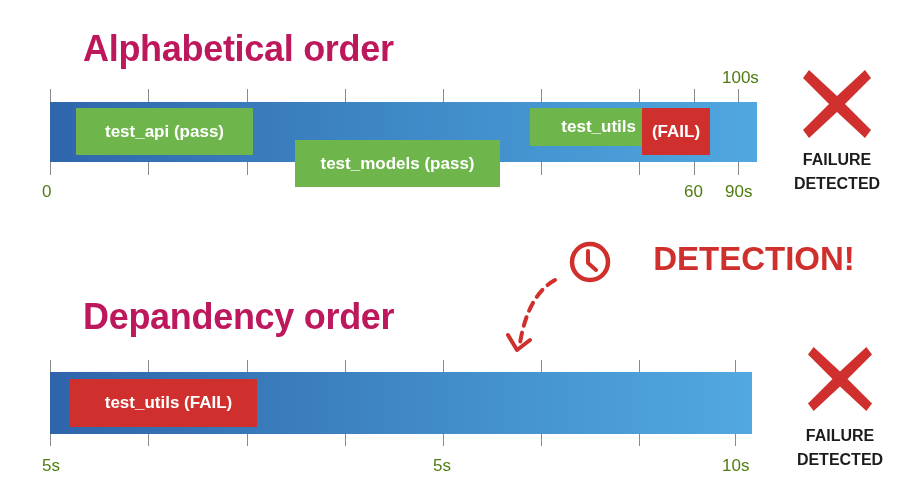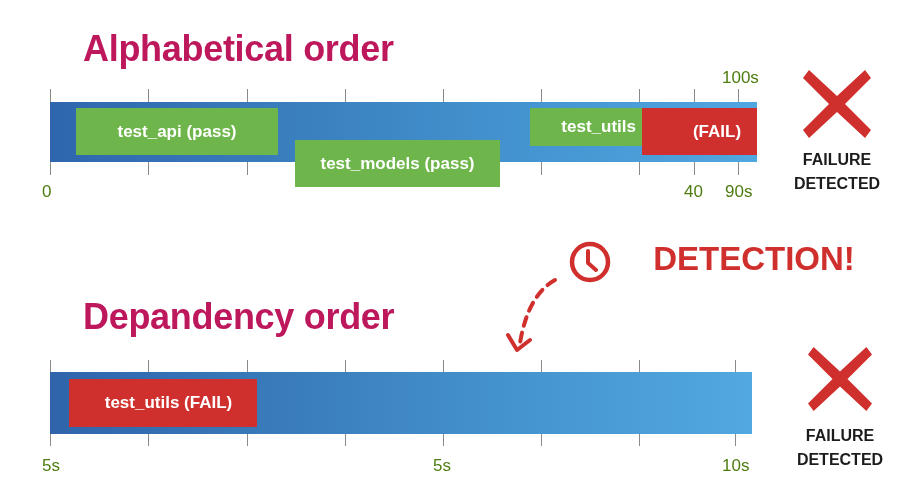--- a/index.html
+++ b/index.html
@@ -35,27 +35,27 @@
   <div class="tick" style="left:247px; top:89px; height:86px;"></div>
   <div class="tick" style="left:345px; top:89px; height:86px;"></div>
   <div class="tick" style="left:443px; top:89px; height:86px;"></div>
   <div class="tick" style="left:541px; top:89px; height:86px;"></div>
   <div class="tick" style="left:639px; top:89px; height:86px;"></div>
   <div class="tick" style="left:694px; top:89px; height:86px;"></div>
   <div class="tick" style="left:738px; top:89px; height:86px;"></div>
 
   <div class="bar bar-top"></div>
 
-  <div class="block green" style="left:76px; top:108px; width:202px; height:47px;">test_api (pass)</div>
+  <div class="block green" style="left:76px; top:108px; width:177px; height:47px;">test_api (pass)</div>
   <div class="block green" style="left:295px; top:108px; width:205px; height:47px;margin-top:32px;">test_models (pass)</div>
   <div class="block green" style="left:530px; top:108px; width:112px; height:38px; justify-content:flex-end; padding-right:6px; box-sizing:border-box;">test_utils</div>
-  <div class="block red" style="left:642px; top:108px; width:80px; height:47px;padding-left:35px;">(FAIL)</div>
+  <div class="block red" style="left:642px; top:108px; width:68px; height:47px;">(FAIL)</div>
 
   <div class="axis-label" style="left:42px; top:182px;">0</div>
-  <div class="axis-label" style="left:684px; top:182px;">40</div>
+  <div class="axis-label" style="left:684px; top:182px;">60</div>
   <div class="axis-label" style="left:725px; top:182px;">90s</div>
   <div class="axis-label" style="left:722px; top:68px;">100s</div>
 </div>
 
 <svg class="abs" style="left:803px; top:70px;" width="68" height="68" viewBox="0 0 68 68">
   <path d="M6 0 L34 26 L62 0 L68 8 L42 34 L68 60 L62 68 L34 42 L6 68 L0 60 L26 34 L0 8 Z" fill="#d0302d"></path>
 </svg>
 <div class="fail-text" style="left:782px; top:148px;">
   <div>FAILURE</div>
   <div>DETECTED</div>

